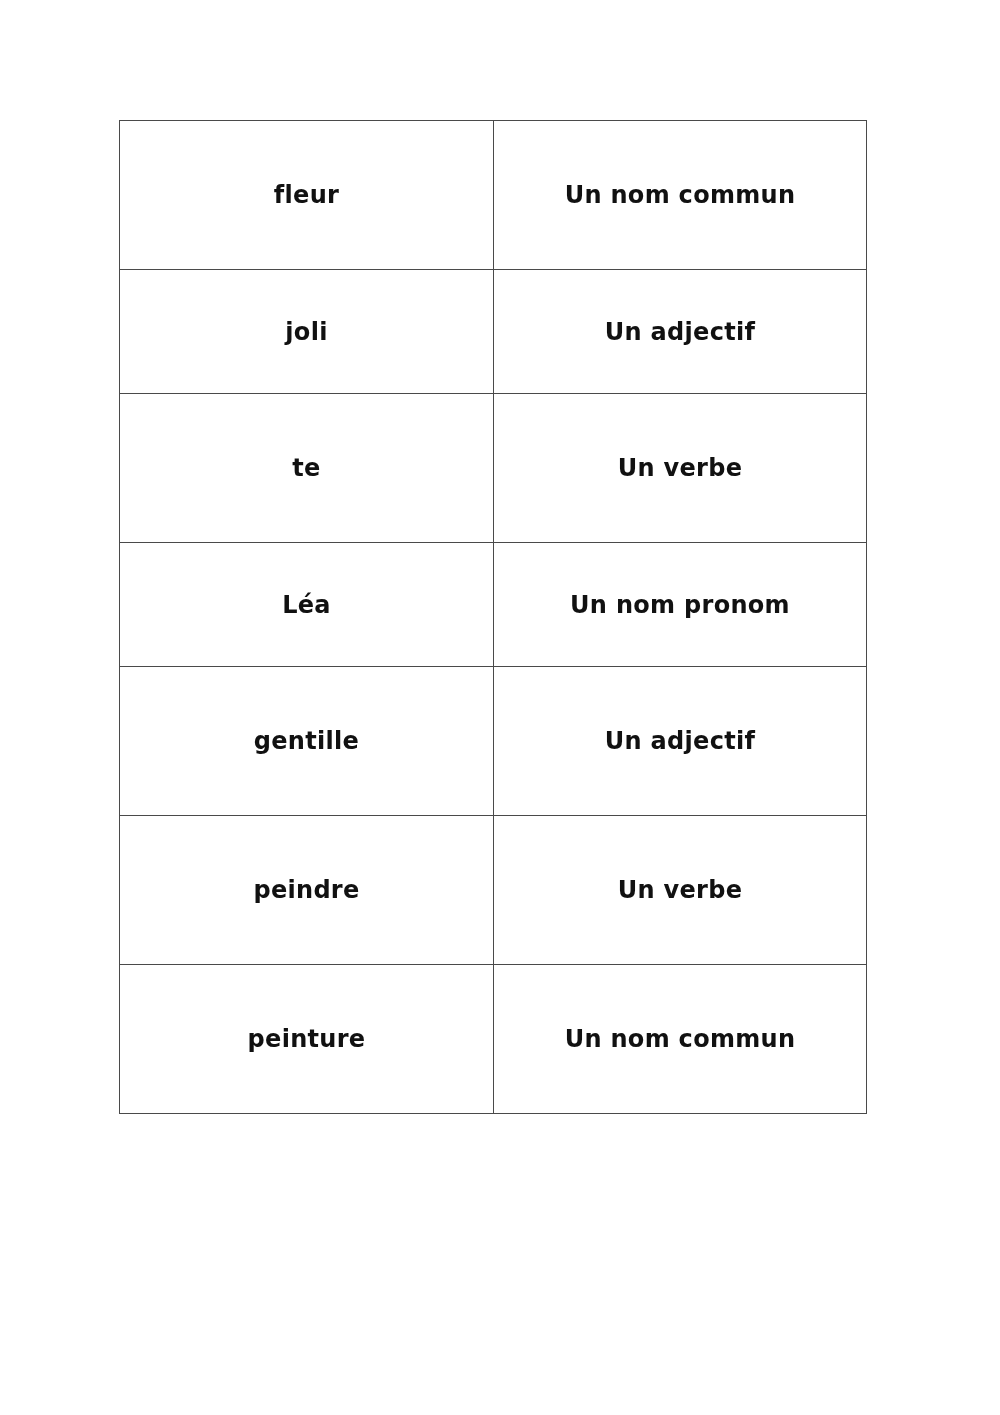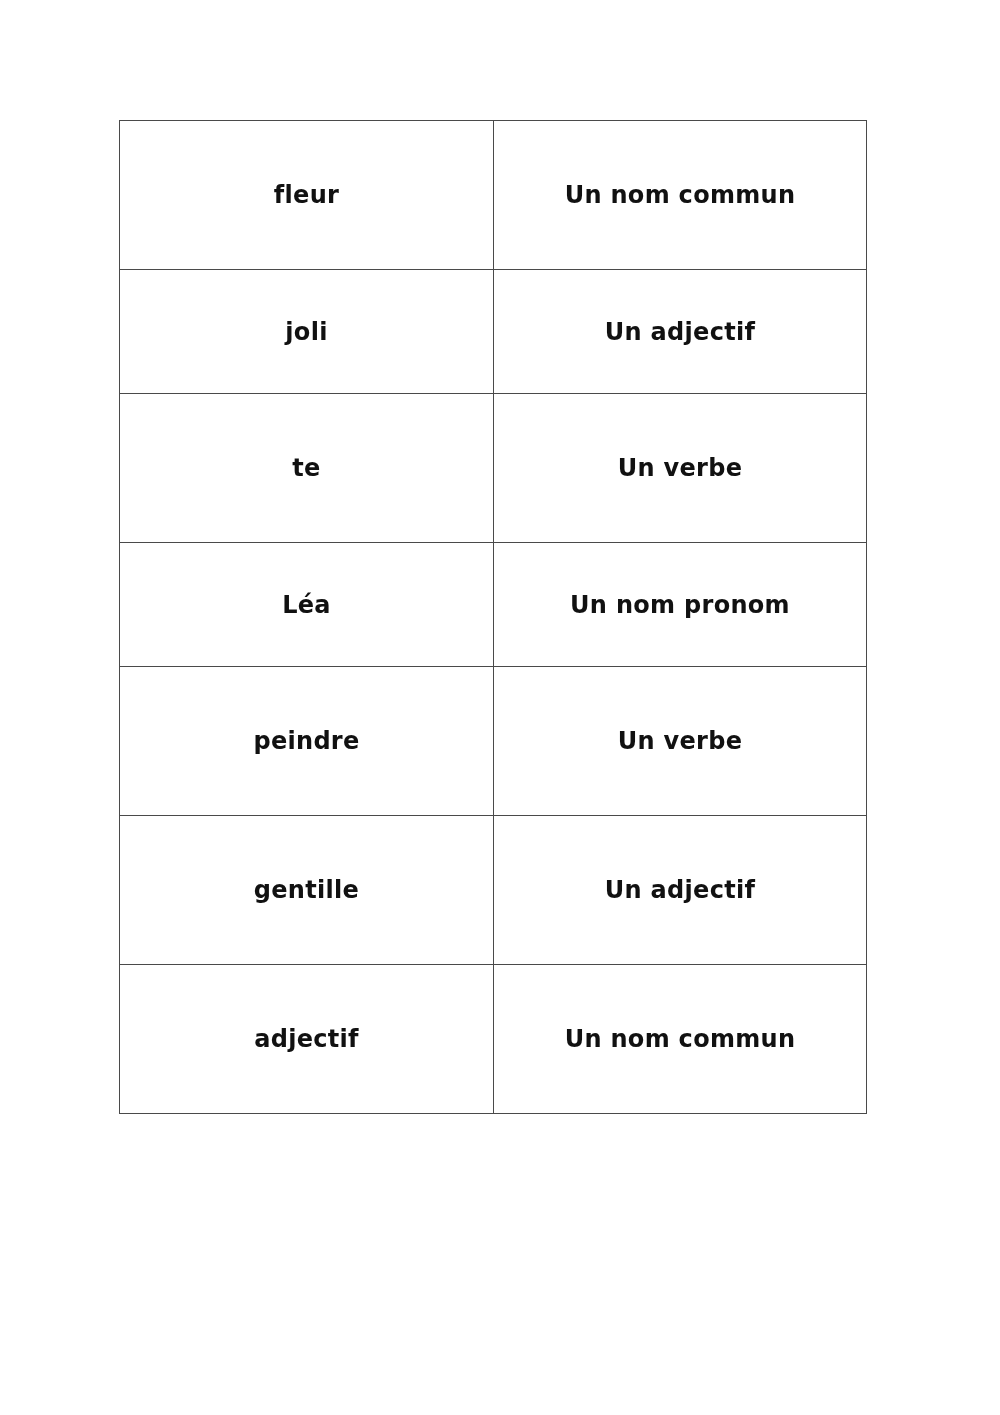--- a/index.html
+++ b/index.html
@@ -46,25 +46,25 @@
     </tr>
     <tr class="r150">
       <td>te</td>
       <td>Un verbe</td>
     </tr>
     <tr class="r125">
       <td>Léa</td>
       <td>Un nom pronom</td>
     </tr>
     <tr class="r150">
+      <td>gentille</td>
+      <td>Un adjectif</td>
+    </tr>
+    <tr class="r150">
       <td>peindre</td>
       <td>Un verbe</td>
     </tr>
     <tr class="r150">
-      <td>gentille</td>
-      <td>Un adjectif</td>
-    </tr>
-    <tr class="r150">
-      <td>adjectif</td>
+      <td>peinture</td>
       <td>Un nom commun</td>
     </tr>
   </tbody>
 </table>
 
 </body></html>

